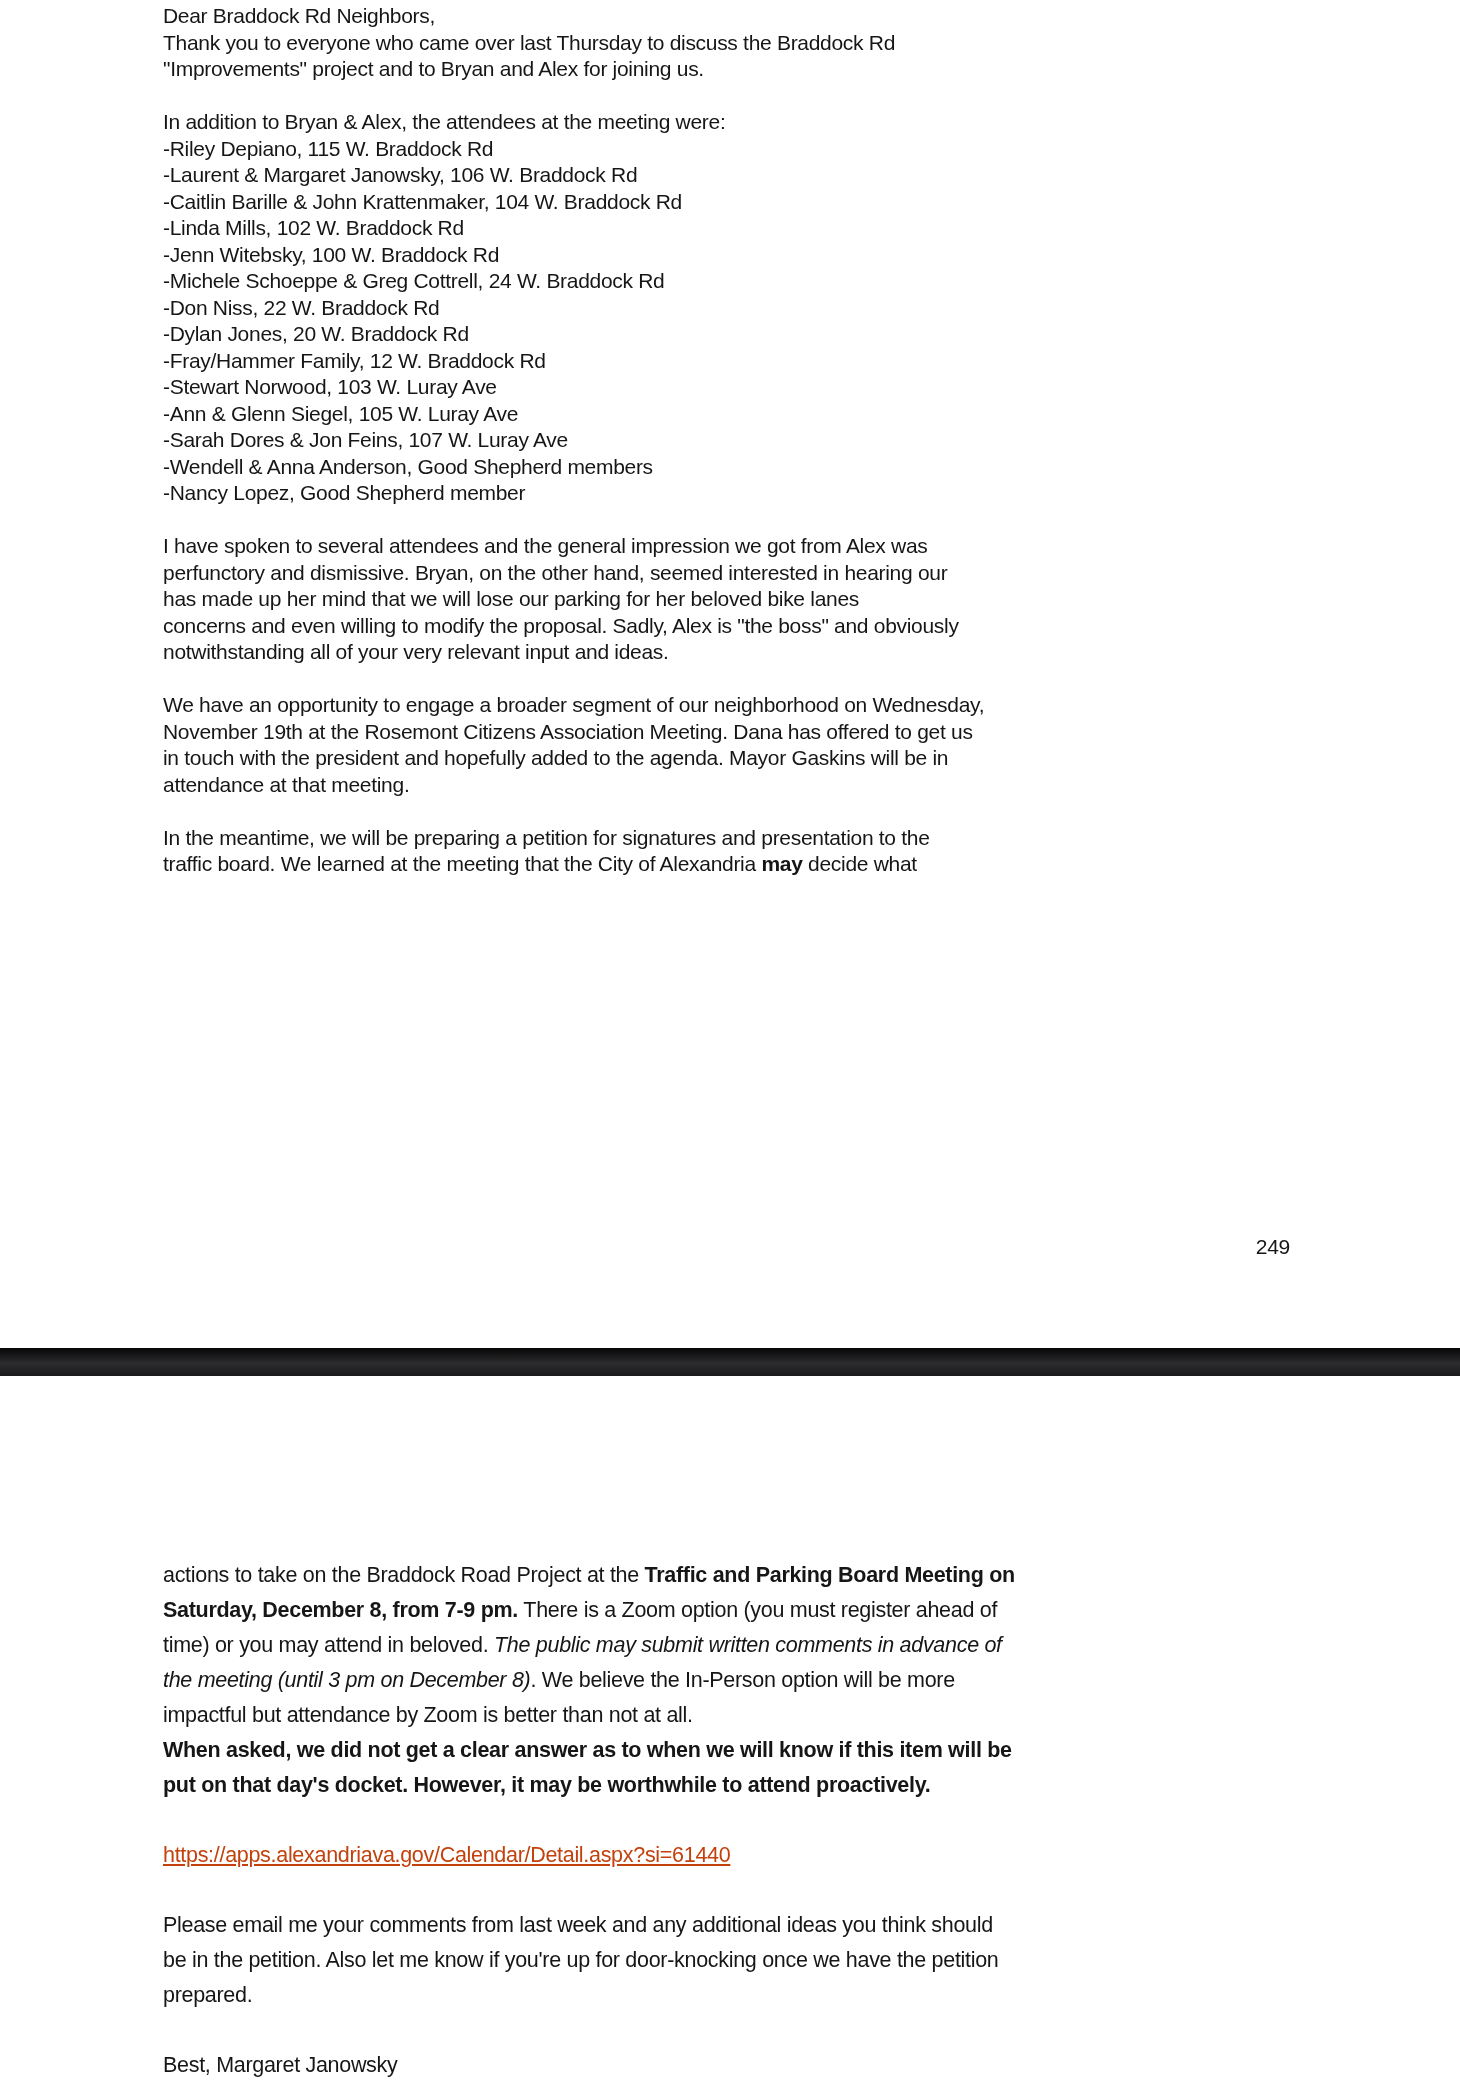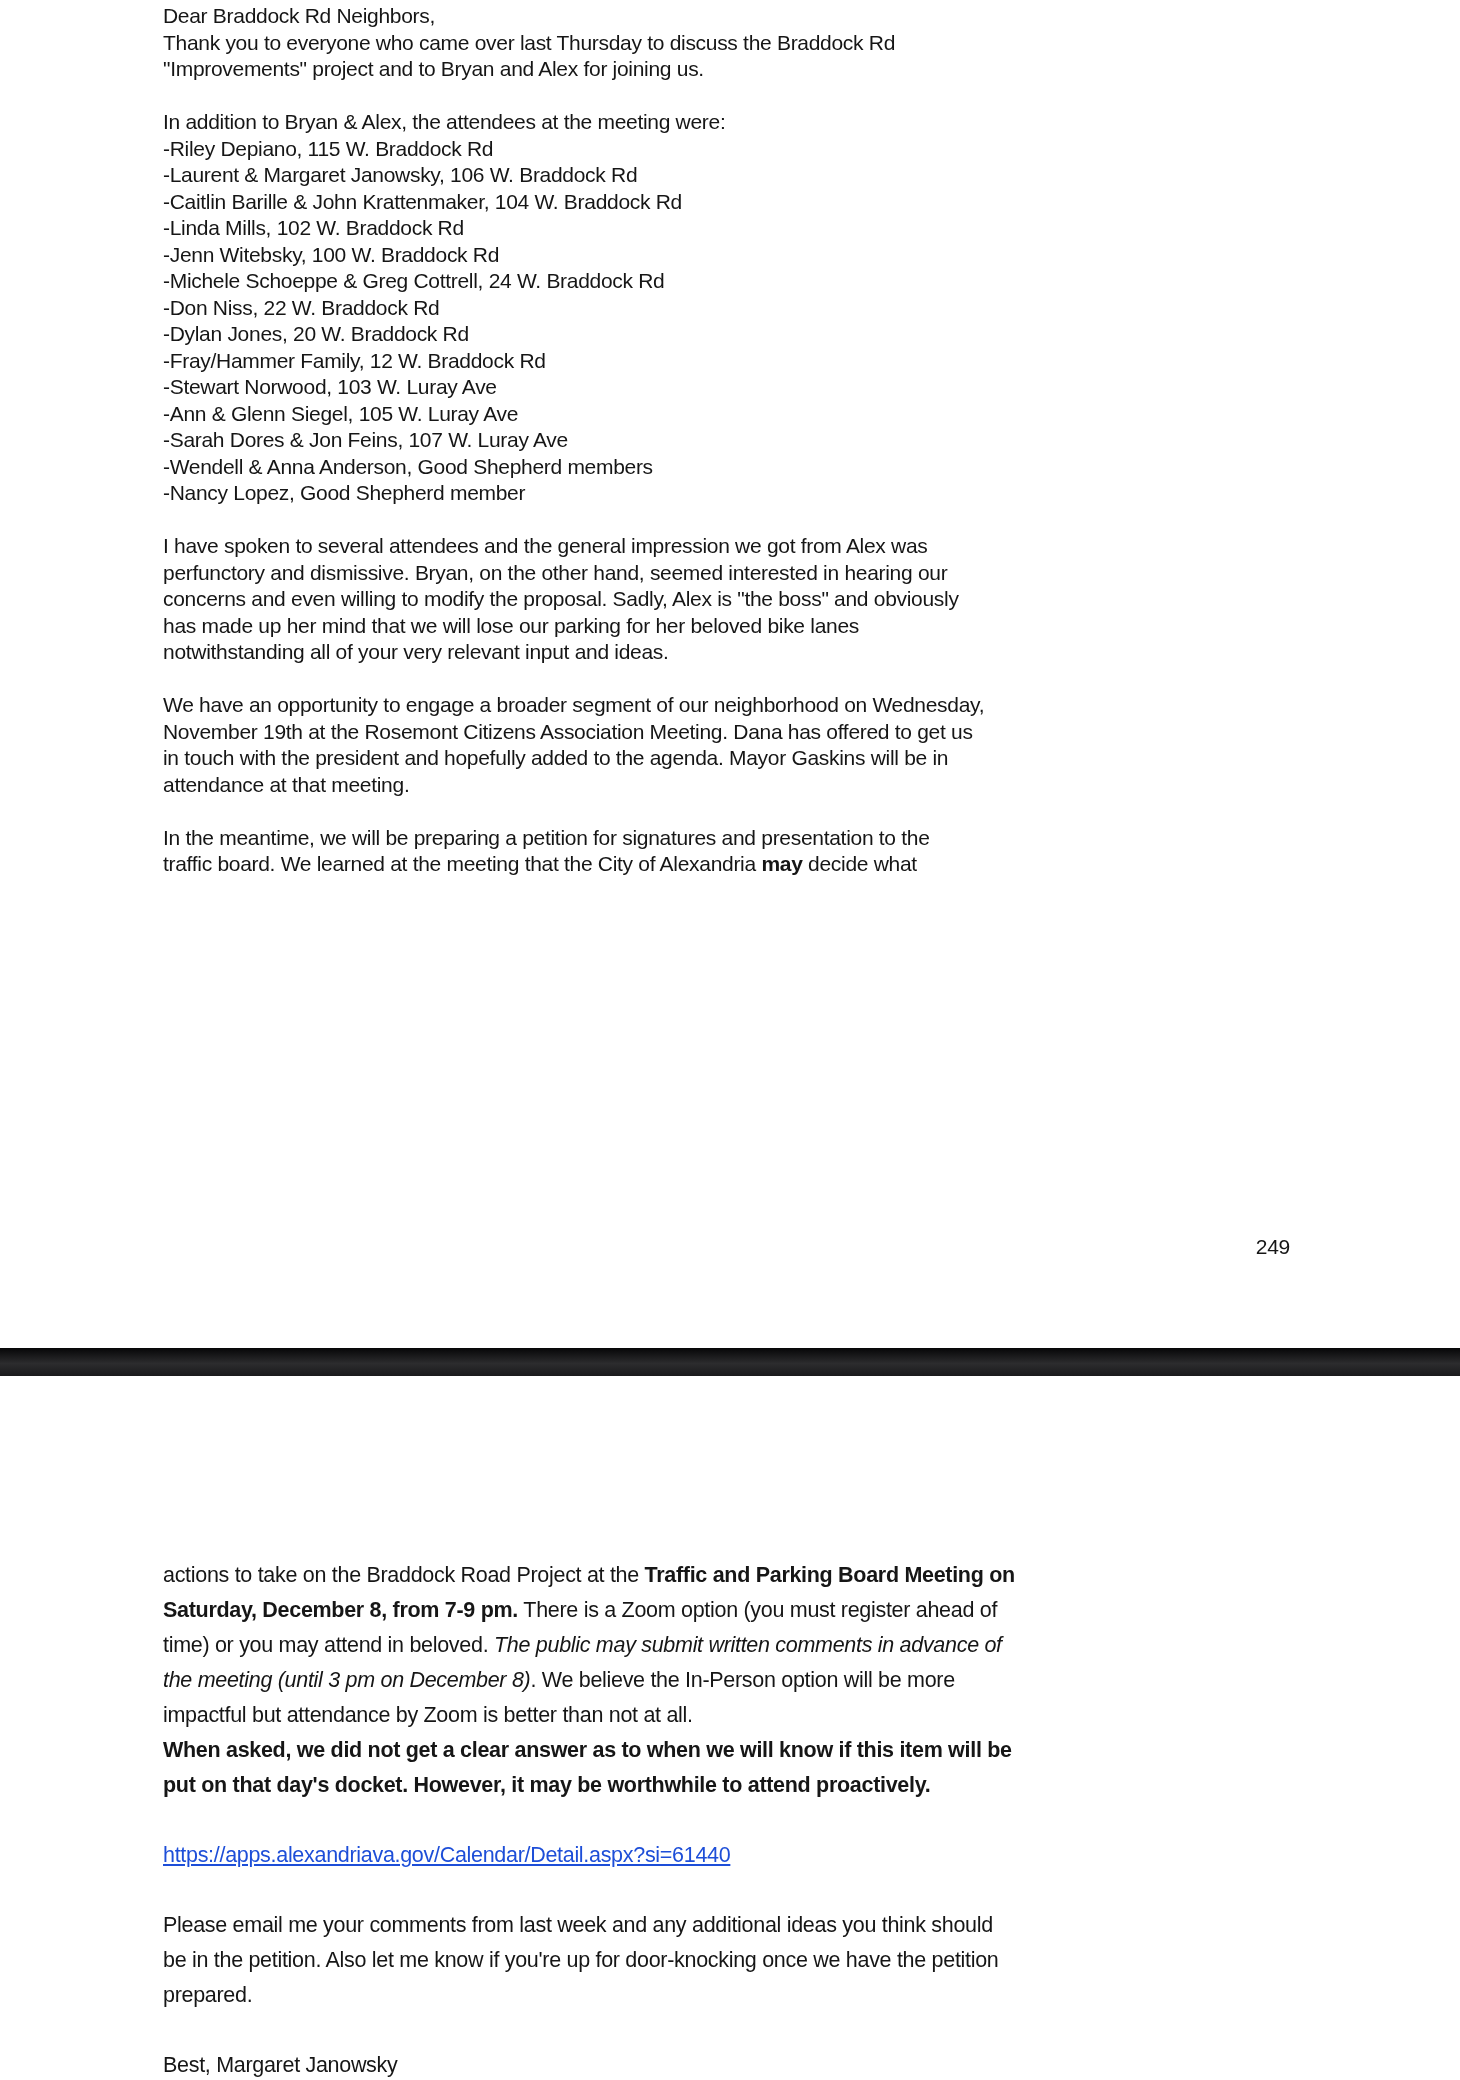--- a/index.html
+++ b/index.html
@@ -33,21 +33,21 @@
     text-align: right;
   }
   .sep {
     position: absolute;
     left: 0; right: 0;
     top: 1348px;
     height: 28px;
     background: linear-gradient(180deg, #060607 0%, #2c2c2e 55%, #1a1a1c 100%);
   }
   a.doclink {
-    color: #1d4ed8;
+    color: #c2410c;
     text-decoration: underline;
     cursor: pointer;
   }
 </style>
 </head>
 <body>
 
 <section class="textblock b1">
   <div class="ln">Dear Braddock Rd Neighbors,</div>
   <div class="ln">Thank you to everyone who came over last Thursday to discuss the Braddock Rd</div>
@@ -64,22 +64,22 @@
   <div class="ln">-Dylan Jones, 20 W. Braddock Rd</div>
   <div class="ln">-Fray/Hammer Family, 12 W. Braddock Rd</div>
   <div class="ln">-Stewart Norwood, 103 W. Luray Ave</div>
   <div class="ln">-Ann &amp; Glenn Siegel, 105 W. Luray Ave</div>
   <div class="ln">-Sarah Dores &amp; Jon Feins, 107 W. Luray Ave</div>
   <div class="ln">-Wendell &amp; Anna Anderson, Good Shepherd members</div>
   <div class="ln">-Nancy Lopez, Good Shepherd member</div>
   <div class="ln"></div>
   <div class="ln">I have spoken to several attendees and the general impression we got from Alex was</div>
   <div class="ln">perfunctory and dismissive. Bryan, on the other hand, seemed interested in hearing our</div>
+  <div class="ln">has made up her mind that we will lose our parking for her beloved bike lanes</div>
   <div class="ln">concerns and even willing to modify the proposal. Sadly, Alex is "the boss" and obviously</div>
-  <div class="ln">has made up her mind that we will lose our parking for her beloved bike lanes</div>
   <div class="ln">notwithstanding all of your very relevant input and ideas.</div>
   <div class="ln"></div>
   <div class="ln">We have an opportunity to engage a broader segment of our neighborhood on Wednesday,</div>
   <div class="ln">November 19th at the Rosemont Citizens Association Meeting. Dana has offered to get us</div>
   <div class="ln">in touch with the president and hopefully added to the agenda. Mayor Gaskins will be in</div>
   <div class="ln">attendance at that meeting.</div>
   <div class="ln"></div>
   <div class="ln">In the meantime, we will be preparing a petition for signatures and presentation to the</div>
   <div class="ln"><span>traffic board. We learned at the meeting that the City of Alexandria </span><span class="bi">may</span><span> decide what</span></div>
 </section>

